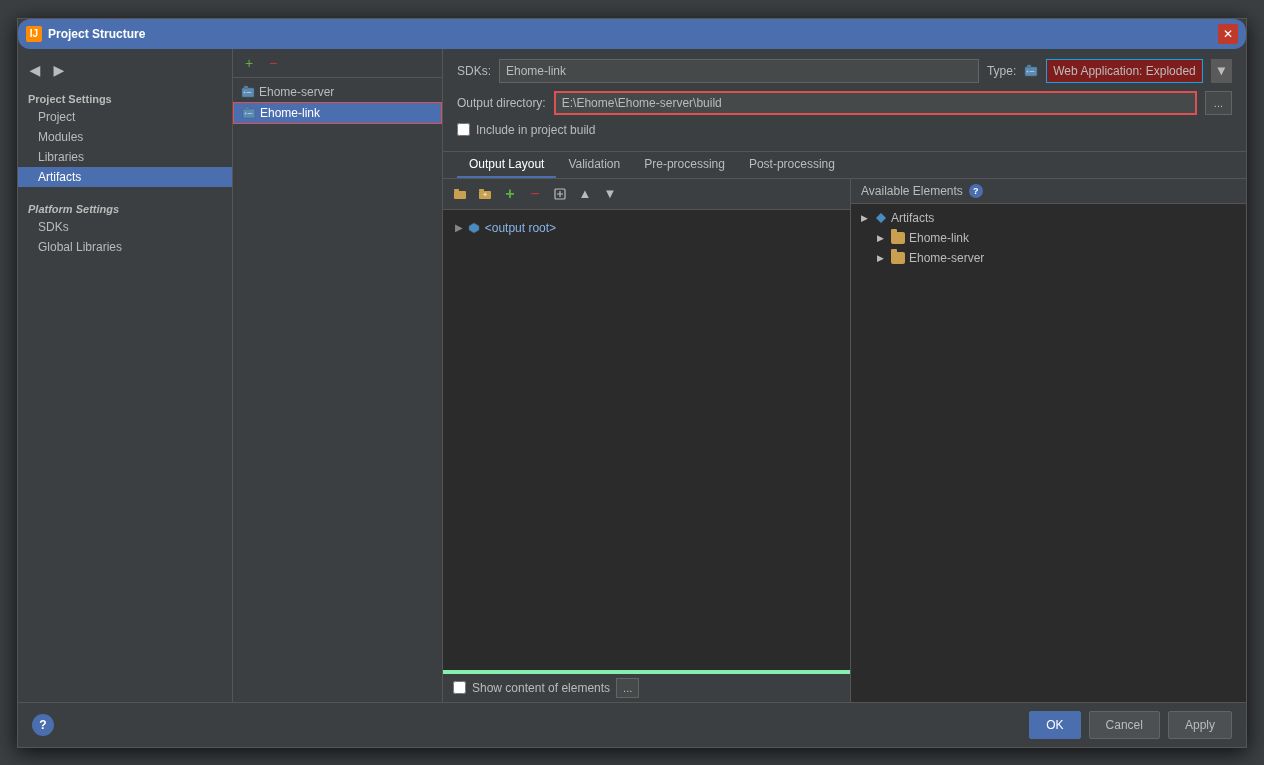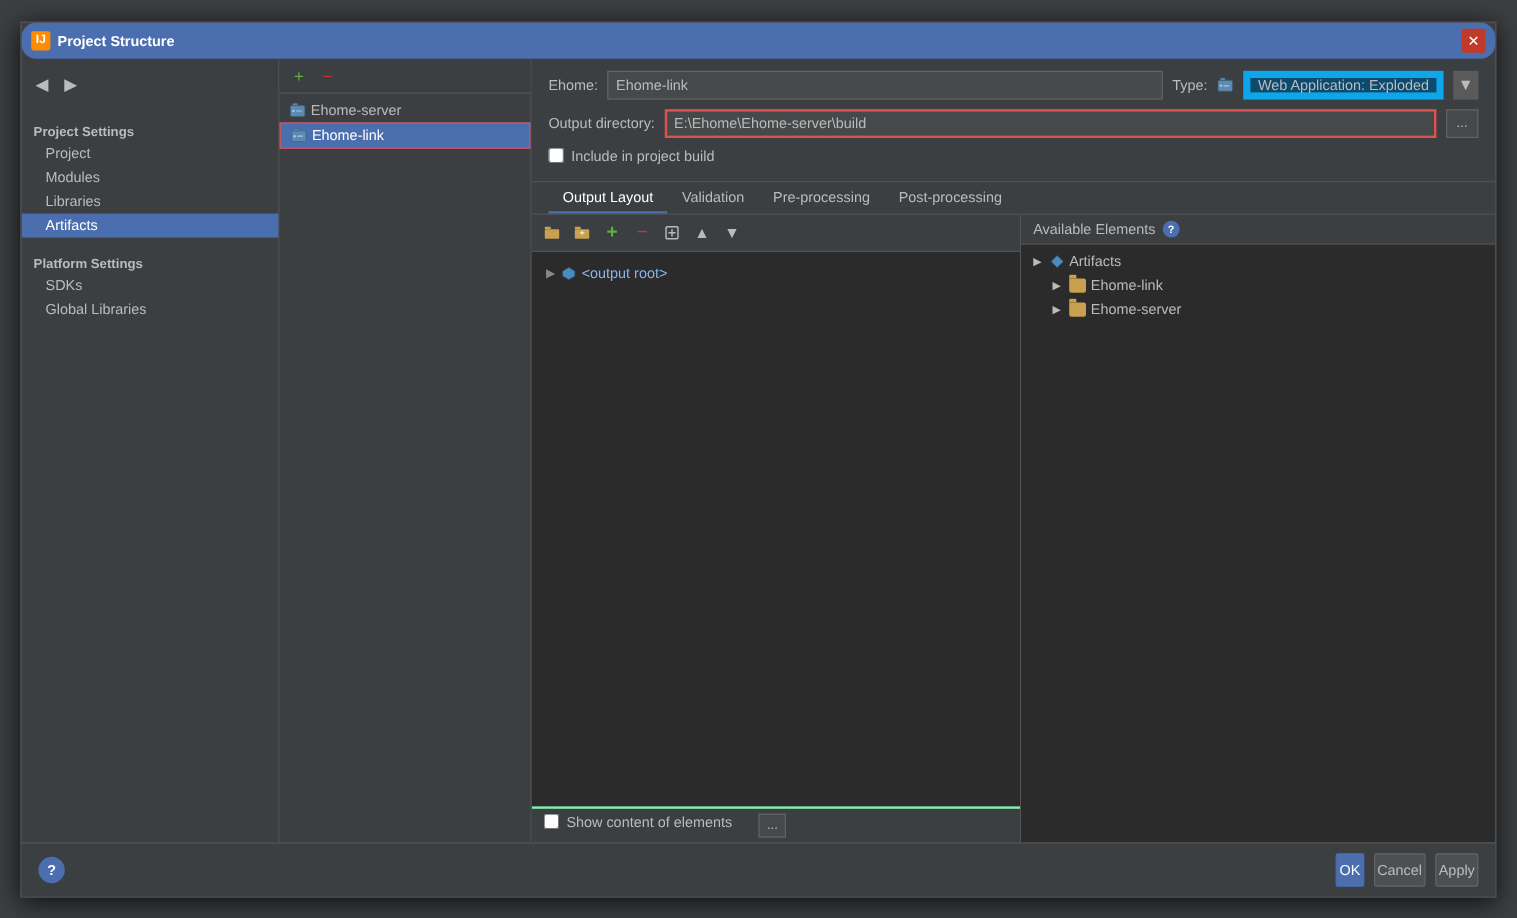--- a/index.html
+++ b/index.html
@@ -95,21 +95,20 @@
       color: #bbbbbb;
       font-size: 14px;
       background: none;
       border: none;
     }
     .sidebar-section-label {
       color: #bbbbbb;
       font-size: 11px;
       padding: 6px 10px 2px;
       font-weight: bold;
-      margin-top: 11px;
     }
     .sidebar-item {
       padding: 3px 10px 3px 20px;
       cursor: pointer;
       color: #bbbbbb;
       font-size: 12px;
       display: flex;
       align-items: center;
       gap: 4px;
     }
@@ -200,22 +199,22 @@
       flex: 1;
     }
     .form-input.dir-input {
       flex: 1;
       border: 2px solid #e05050;
       background: #45494a;
     }
     .type-selector {
       display: flex;
       align-items: center;
-      background: #0c4a6e;
-      border: 6px solid #0ea5e9;
+      background: #7f1d1d;
+      border: 1px solid #0ea5e9;
       padding: 2px 6px;
       height: 24px;
       color: #bbbbbb;
       font-size: 12px;
       gap: 4px;
       cursor: pointer;
     }
     .type-dropdown-btn {
       background: #5a5a5a;
       border: none;
@@ -379,25 +378,25 @@
       display: flex;
       align-items: center;
       justify-content: center;
       font-size: 9px;
       font-weight: bold;
       cursor: pointer;
       flex-shrink: 0;
     }
     .bottom-bar {
       display: flex;
-      align-items: flex-start;
+      align-items: center;
       padding: 4px 10px;
       background: #3c3f41;
-      border-top: 2px solid #86efac;
-      gap: 22px;
+      border-top: 4px solid #86efac;
+      gap: 6px;
     }
     .show-content-check {
       display: flex;
       align-items: center;
       gap: 6px;
       font-size: 12px;
       color: #bbbbbb;
     }
     .dots-btn {
       background: #45494a;
@@ -432,21 +431,21 @@
       color: #fff;
       font-size: 12px;
       font-weight: bold;
       cursor: pointer;
     }
     .footer-right {
       display: flex;
       gap: 8px;
     }
     .dialog-btn {
-      padding: 5px 2px;
+      padding: 5px 16px;
       font-size: 12px;
       cursor: pointer;
       border-radius: 2px;
       border: 1px solid #646464;
       background: #4c5052;
       color: #bbbbbb;
       height: 28px;
       display: flex;
       align-items: center;
       text-align: center;
@@ -493,21 +492,21 @@
       <div class="sidebar-item">
         <span>Modules</span>
       </div>
       <div class="sidebar-item">
         <span>Libraries</span>
       </div>
       <div class="sidebar-item active">
         <span>Artifacts</span>
       </div>
 
-      <div class="sidebar-section-label" style="margin-top:10px;">Platform Settings</div>
+      <div class="sidebar-section-label" style="margin-top:10px;font-style:italic;">Platform Settings</div>
 
       <div class="sidebar-item">
         <span>SDKs</span>
       </div>
       <div class="sidebar-item">
         <span>Global Libraries</span>
       </div>
 
     </div>
 
@@ -542,21 +541,21 @@
           <span>Ehome-link</span>
         </div>
       </div>
     </div>
 
     <div class="main-panel">
 
       <div class="form-area">
 
         <div class="form-row">
-          <span class="form-label">Ehome:</span>
+          <span class="form-label">SDKs:</span>
           <input class="form-input name-input" type="text" value="Ehome-link" style="">
           <span class="form-label">Type:</span>
           <span class="web-artifact-icon">
             <svg width="14" height="14" viewBox="0 0 14 14">
               <rect x="1" y="3" width="12" height="9" rx="1" fill="#5f8ab0" stroke="#3a6080" stroke-width="0.5"></rect>
               <rect x="3" y="1" width="4" height="2" rx="0.5" fill="#5f8ab0" stroke="#3a6080" stroke-width="0.5"></rect>
               <circle cx="3.5" cy="7.5" r="1" fill="#a0c8f0"></circle>
               <rect x="5.5" y="7" width="5" height="1" rx="0.5" fill="#a0c8f0"></rect>
             </svg>
           </span>

